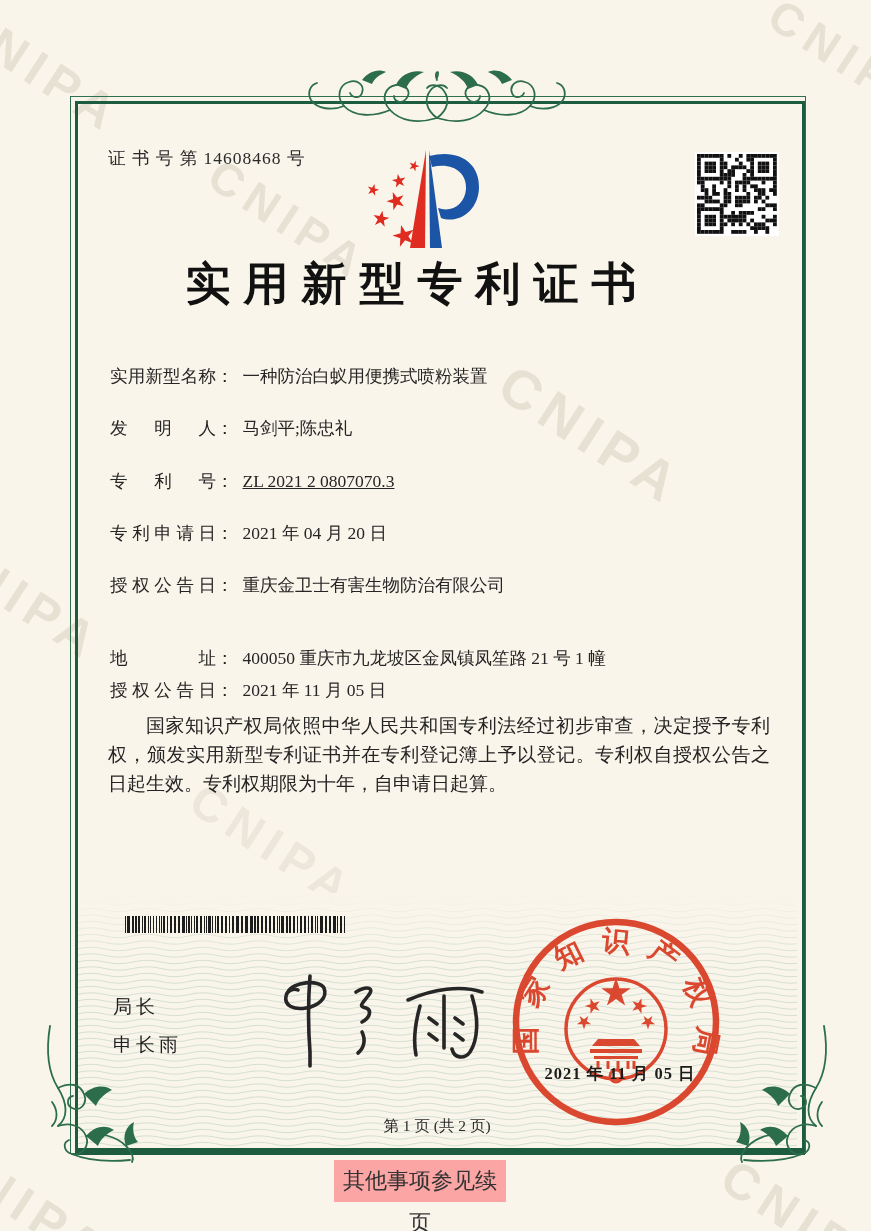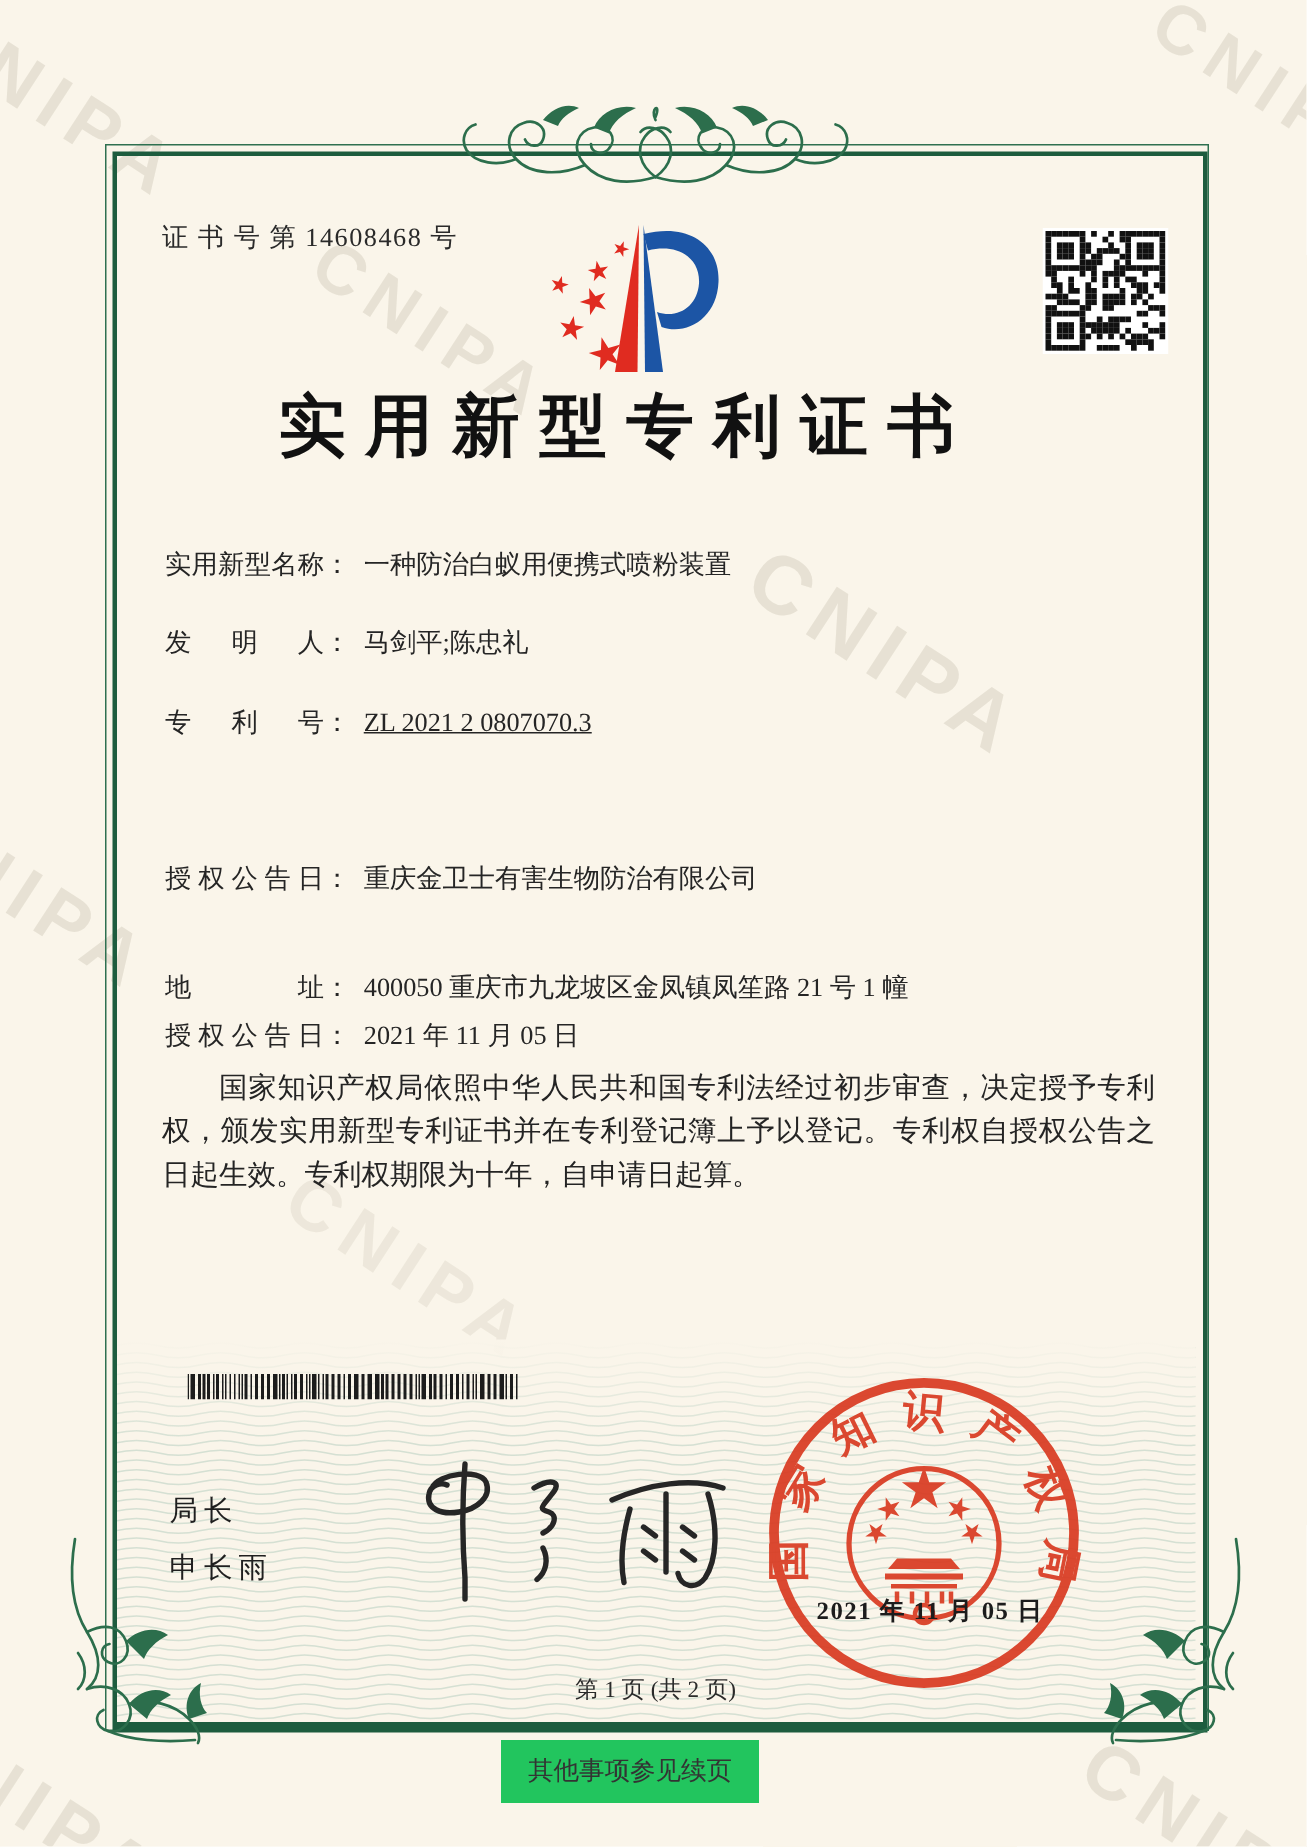--- a/index.html
+++ b/index.html
@@ -35,22 +35,22 @@
   
   .wave-fade{position:absolute;left:77px;top:893px;width:720px;height:70px;background:linear-gradient(#faf5ea,rgba(250,245,234,0));}
   .director-title{position:absolute;left:113px;top:994px;font-size:19px;letter-spacing:4px;color:#1f1f1f;}
   .director-name{position:absolute;left:113px;top:1032px;font-size:19px;letter-spacing:4px;color:#1f1f1f;}
   .seal-date{
     position:absolute;left:530px;top:1063px;width:180px;text-align:center;
     font-size:16.5px;letter-spacing:1px;color:#1c1c1c;font-weight:bold;
   }
   .page-num{position:absolute;left:70px;top:1116px;width:734px;text-align:center;font-size:15.5px;color:#2a2a2a;}
   .note-box{
-    position:absolute;left:334px;top:1160px;width:172px;height:42px;background:#22c55e;
-    text-align:center;line-height:42px;font-size:17px;color:#333;
+    position:absolute;left:334px;top:1160px;width:172px;height:42px;background:#fca5a5;
+    text-align:center;line-height:42px;font-size:22px;color:#333;
   }
   svg{display:block;}
 </style>
 </head>
 <body>
 
 <div class="page">
 
   <span class="wm" style="left:-28px;top:-8px;font-size:50px;">CNIPA</span>
   <span class="wm" style="left:228px;top:148px;font-size:46px;">CNIPA</span>
@@ -414,20 +414,23 @@
 
   <div class="field-row" style="top:364px;">
     <span class="field-label">实用新型名称</span><span class="colon">：</span><span>一种防治白蚁用便携式喷粉装置</span>
   </div>
   <div class="field-row" style="top:416px;">
     <span class="field-label">发明人</span><span class="colon">：</span><span>马剑平;陈忠礼</span>
   </div>
   <div class="field-row" style="top:469px;text-decoration:underline;">
     <span class="field-label">专利号</span><span class="colon">：</span><span>ZL 2021 2 0807070.3</span>
   </div>
+  <div class="field-row" style="top:521px;">
+    <span class="field-label">专利申请日</span><span class="colon">：</span><span>2021 年 04 月 20 日</span>
+  </div>
   <div class="field-row" style="top:573px;">
     <span class="field-label">授权公告日</span><span class="colon">：</span><span>重庆金卫士有害生物防治有限公司</span>
   </div>
   <div class="field-row" style="top:626px;margin-top:20px;">
     <span class="field-label">地址</span><span class="colon">：</span><span>400050 重庆市九龙坡区金凤镇凤笙路 21 号 1 幢</span>
   </div>
   <div class="field-row" style="top:678px;width:660px;">
     <span class="field-label">授权公告日</span><span class="colon">：</span><span>2021 年 11 月 05 日</span>
   </div>
 

